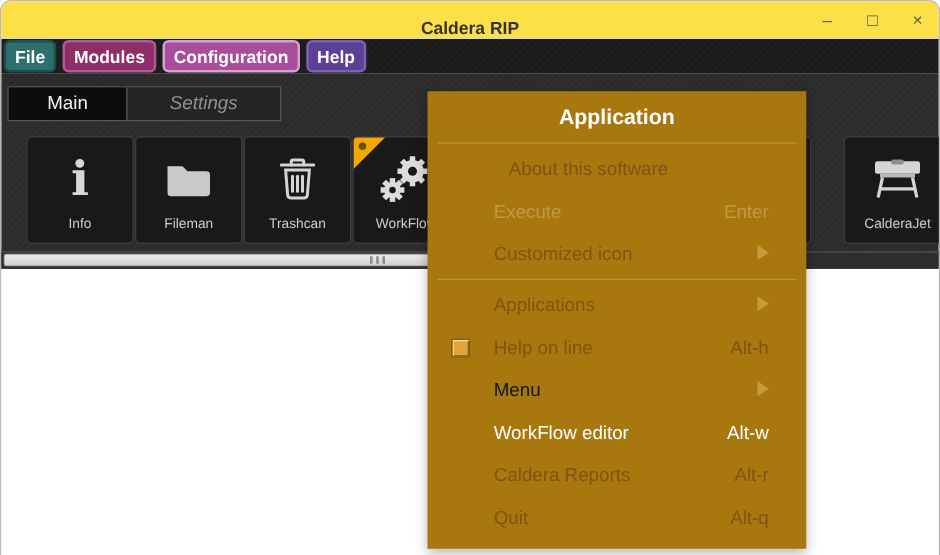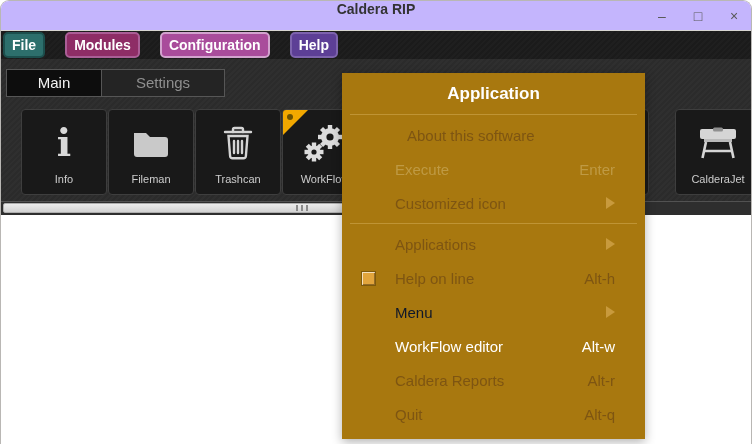--- a/index.html
+++ b/index.html
@@ -1,37 +1,37 @@
 <!DOCTYPE html>
 <html><head>
 <meta charset="utf-8">
 <style>
   html,body{margin:0;padding:0;background:#ffffff;}
   body{font-family:"Liberation Sans", sans-serif; width:752px; height:444px; overflow:hidden;}
   .window{position:relative; width:750px; height:443px; border:1px solid #b9b7b4; border-bottom:none;
           border-radius:9px 9px 0 0; overflow:hidden; background:#ffffff;}
   
-  .titlebar{position:relative; height:29px; background:#c4b5fd; border-bottom:1px solid #d8d6d2;
-            display:flex; align-items:flex-start; justify-content:center;}
+  .titlebar{position:relative; height:29px; background:#fde047; border-bottom:1px solid #d8d6d2;
+            display:flex; align-items:flex-end; justify-content:center;}
   .win-title{font-size:14px; font-weight:bold; color:#333333;}
   .win-controls{position:absolute; right:10px; top:0; height:100%; display:flex; align-items:center; gap:22px;}
   .win-controls span{color:#5a5a5a; font-size:14px; line-height:1; cursor:default; width:14px; text-align:center;}
   .ctl-max{font-size:12px;}
   
-  .menubar{height:28px; background:#1b1b1b; display:flex; align-items:center; padding-left:2px; gap:20px;
+  .menubar{height:28px; background:#1b1b1b; display:flex; align-items:center; padding-left:2px; gap:5px;
            background-image:repeating-linear-gradient(135deg, rgba(255,255,255,0.02) 0 2px, rgba(0,0,0,0) 2px 4px);}
   .mb-btn{height:22px; line-height:22px; padding:0 7px; border-radius:5px; border:2px solid transparent;
           color:#ffffff; font-weight:bold; font-size:14px; cursor:default; white-space:nowrap;}
   
   .workarea{height:156px; background:#2b2b2b; position:relative;
             background-image:repeating-linear-gradient(135deg, rgba(255,255,255,0.02) 0 2px, rgba(0,0,0,0) 2px 4px);}
   .tabbar{position:absolute; left:5px; top:10px; height:26px; display:flex; border:1px solid #565656;}
   .tab{height:26px; line-height:26px; text-align:center; font-size:15px; cursor:default;}
   .tab.active{background:#0d0d0d; color:#f2f2f2; width:94px;}
-  .tab.inactive{background:#242424; color:#8f8f8f; width:122px; border-left:1px solid #565656;}
+  .tab.inactive{background:#242424; color:#8f8f8f; width:122px; border-left:1px solid #565656;font-style:italic;}
   .toolbar{position:absolute; left:0; top:0; width:100%; height:100%;}
   .tb-btn{position:absolute; top:50px; width:84px; height:84px; background:#191919; border:1px solid #3e3e3e;
           border-radius:4px; cursor:default; overflow:hidden;}
   .tb-icon{position:absolute; left:0; top:8px; width:100%; height:50px; display:flex; align-items:center; justify-content:center; color:#d8d8d8;}
   .tb-label{position:absolute; left:0; bottom:9px; width:100%; text-align:center; font-size:11px; color:#cccccc;}
   .info-glyph{font-family:"DejaVu Serif", serif; font-weight:bold; font-size:38px; line-height:40px; color:#d8d8d8;}
   .tb-badge{position:absolute; left:-1px; top:-1px; width:0; height:0;
             border-top:27px solid #f2a800; border-right:27px solid transparent;}
   .tb-badge-dot{position:absolute; left:5px; top:-22px; width:6px; height:6px; border-radius:50%; background:#6d5200;}
   

